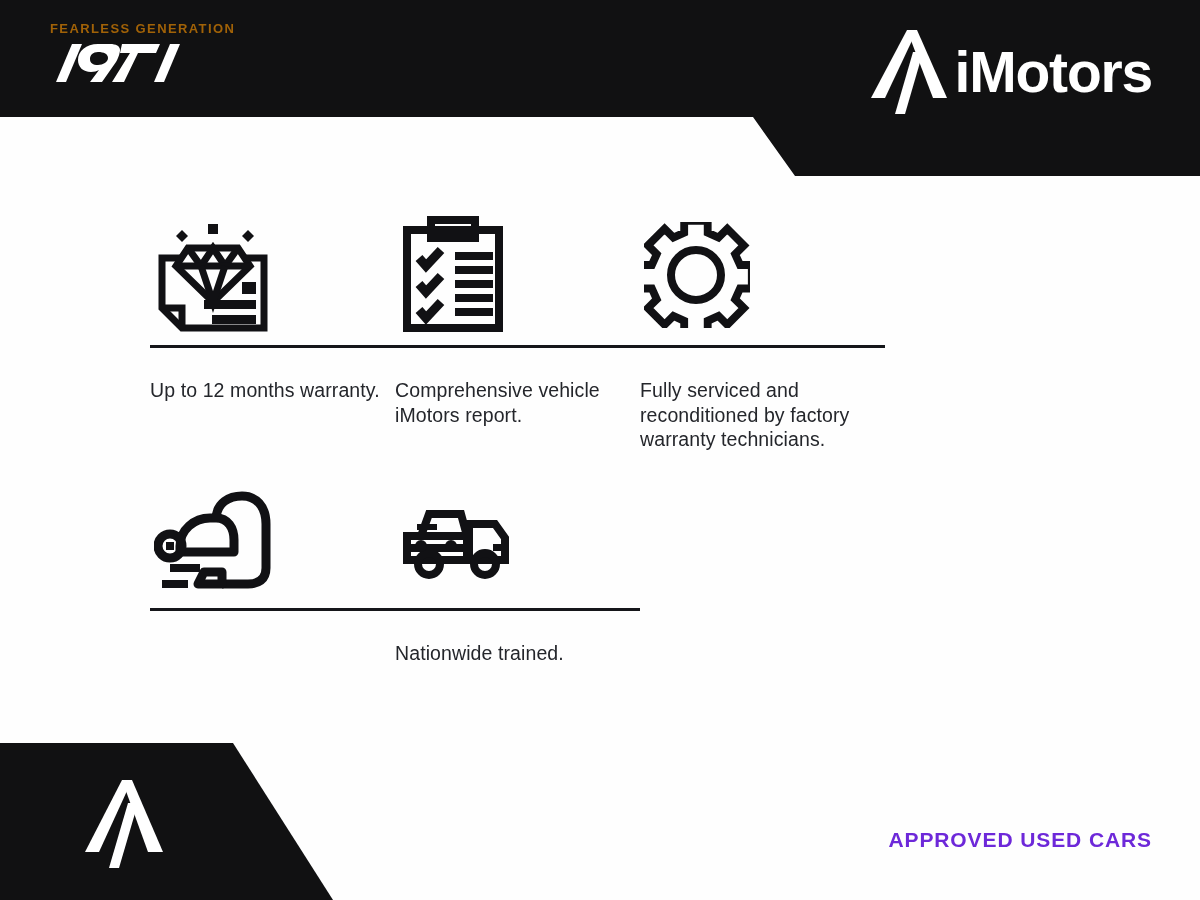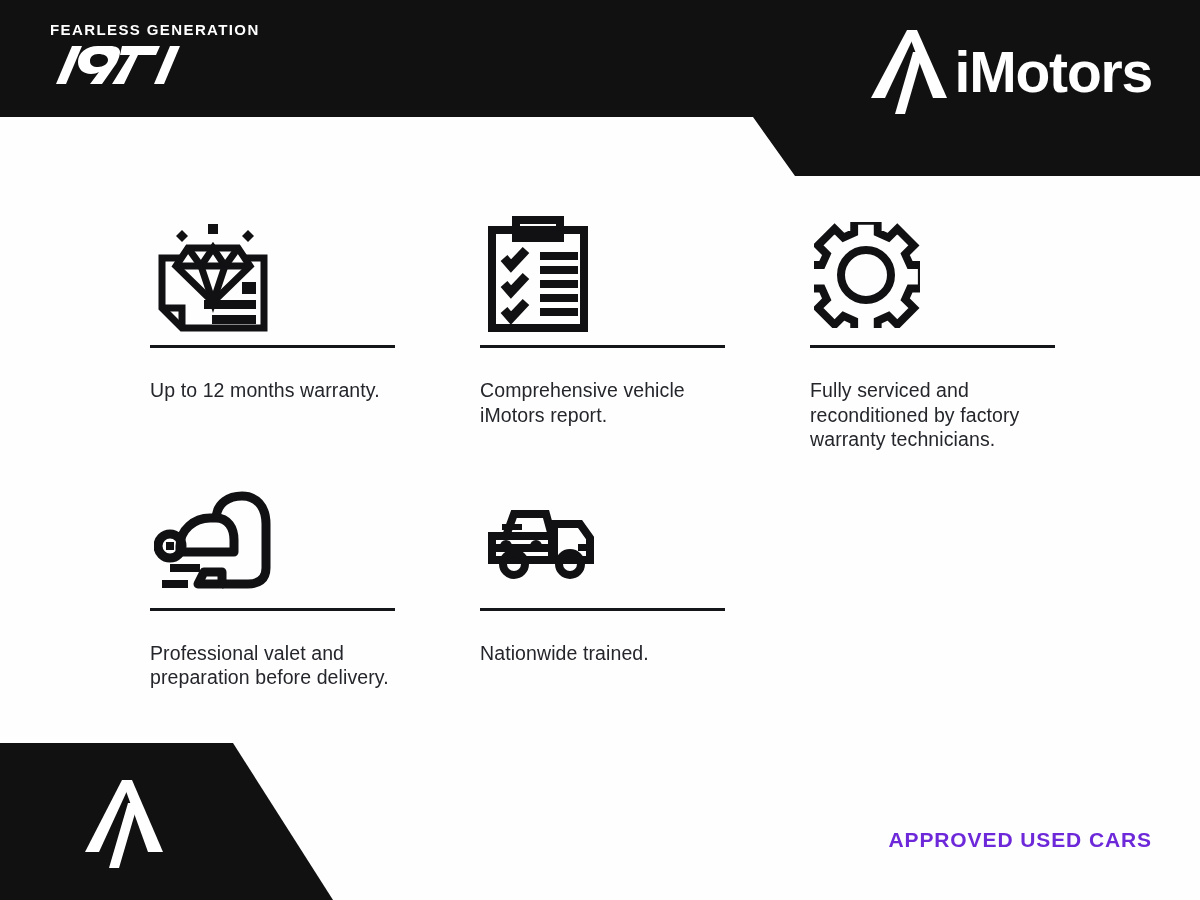--- a/index.html
+++ b/index.html
@@ -36,22 +36,22 @@
     background: #111112;
     clip-path: polygon(0 0, 1200px 0, 1200px 176px, 795px 176px, 753px 117px, 0 117px);
   }
   .header-left {
     position: absolute;
     left: 50px;
     top: 22px;
     width: 420px;
   }
   .fearless-line {
-    color: #ffffff;
-    font-size: 15px;
+    color: #a16207;
+    font-size: 13px;
     font-weight: bold;
     letter-spacing: 1.4px;
     line-height: 1;
     white-space: nowrap;
   }
   .year-mark {
     margin-top: 5px;
     height: 46px;
     width: 130px;
   }
@@ -77,21 +77,20 @@
 
   
   .features {
     position: absolute;
     left: 150px;
     top: 205px;
     width: 950px;
   }
   .feature-row {
     display: flex;
-    gap: 85px;
   }
   .feature-row.row-two { margin-top: 28px; }
 
   .feature {
     width: 245px;
     position: relative;
   }
   .feature-icon {
     height: 140px;
     display: flex;
@@ -283,21 +282,20 @@
               <path d="M68 94 L68 82 L50 82 L44 94 Z"></path>
             </g>
             <g fill="#111114">
               <rect x="12" y="52" width="8" height="8"></rect>
               <rect x="16" y="74" width="30" height="8"></rect>
               <rect x="8" y="90" width="26" height="8"></rect>
             </g>
           </svg>
         </div>
         <div class="feature-rule"></div>
-        <div class="feature-text">Professional valet and preparation before delivery.</div>
       </div>
 
       <div class="feature">
         <div class="feature-icon">
           <svg width="112" height="84" viewBox="0 0 112 84" aria-label="car transporter truck">
             <g fill="none" stroke="#111114" stroke-width="8" stroke-linejoin="miter">
 
               <path d="M14 34 L22 34 L30 12 L62 12 L68 34"></path>
               <path d="M8 34 L68 34 L68 58 L8 58 Z"></path>
 

